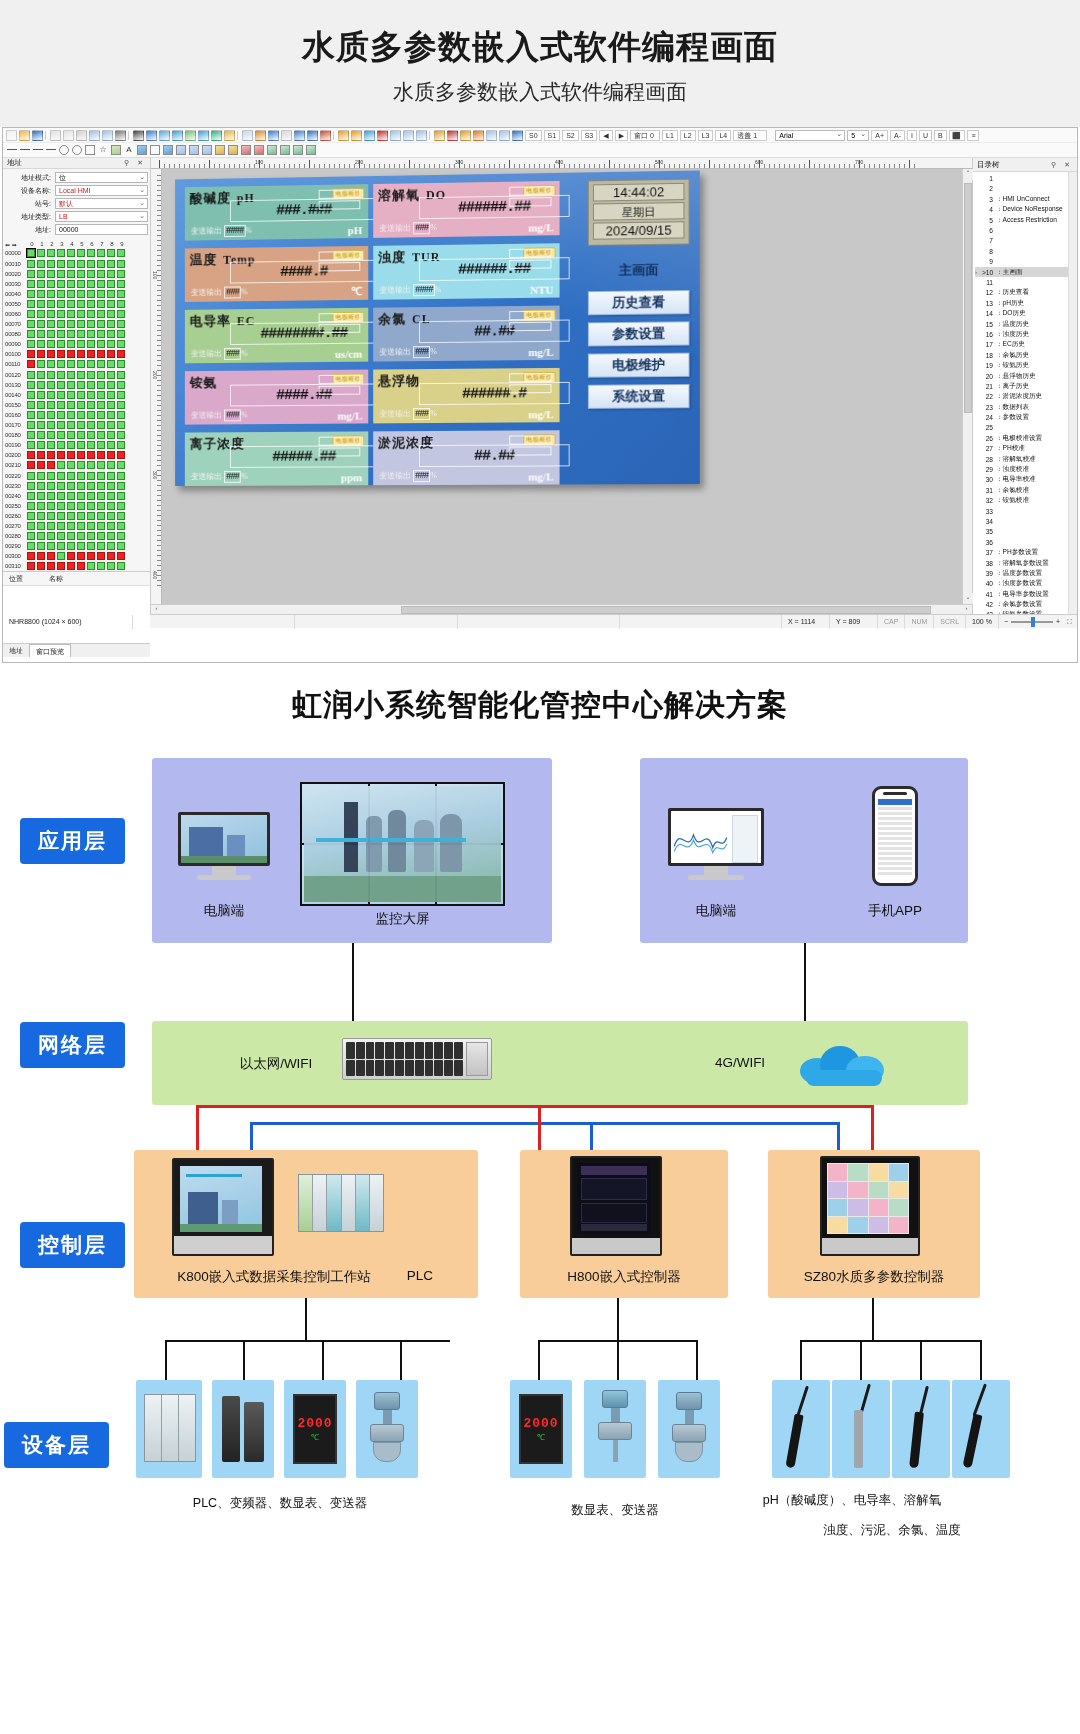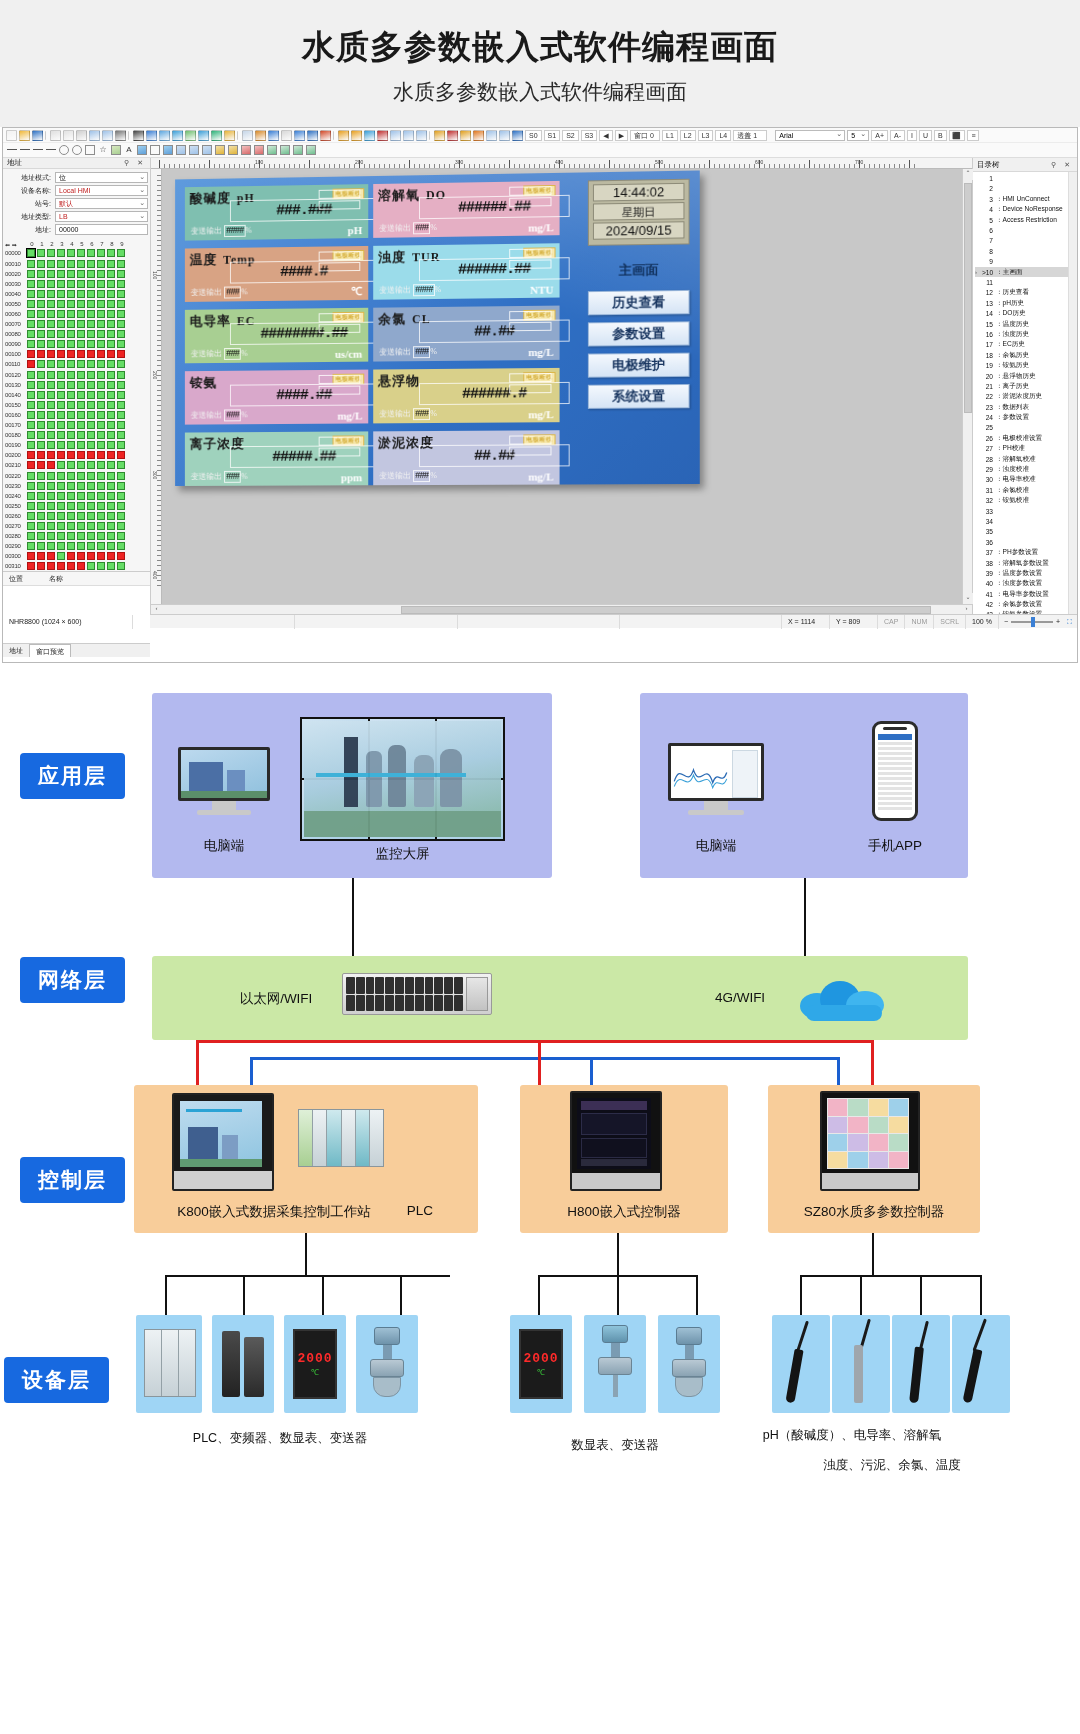--- a/index.html
+++ b/index.html
@@ -1407,20 +1407,21 @@
       <div class="track">
           <div class="knob"></div>
         </div>
       <span>+</span>
       <span style="margin-left:4px;color:#2a7ad0">⛶</span>
     </div>
   </div>
 </div>
 
 <div class="sec2">
+  <h2>虹润小系统智能化管控中心解决方案</h2>
 
   <div class="diagram">
 
     <div class="laytag" style="left:20px; top:68px">应用层</div>
     <div class="laytag" style="left:20px; top:272px">网络层</div>
     <div class="laytag" style="left:20px; top:472px">控制层</div>
     <div class="laytag" style="left:4px; top:672px">设备层</div>
 
     <div class="band purple" style="left:152px; top:8px; width:400px; height:185px"></div>
     <div class="band purple" style="left:640px; top:8px; width:328px; height:185px"></div>

